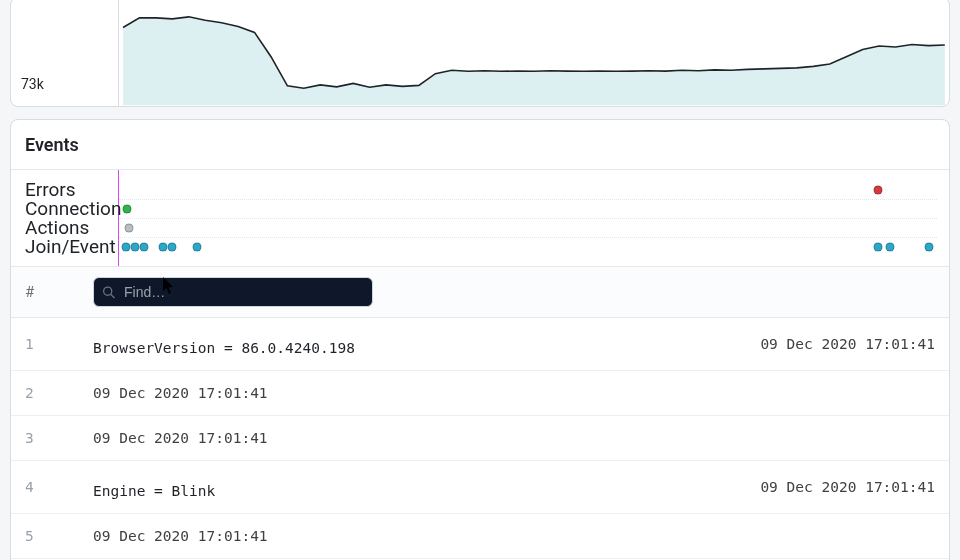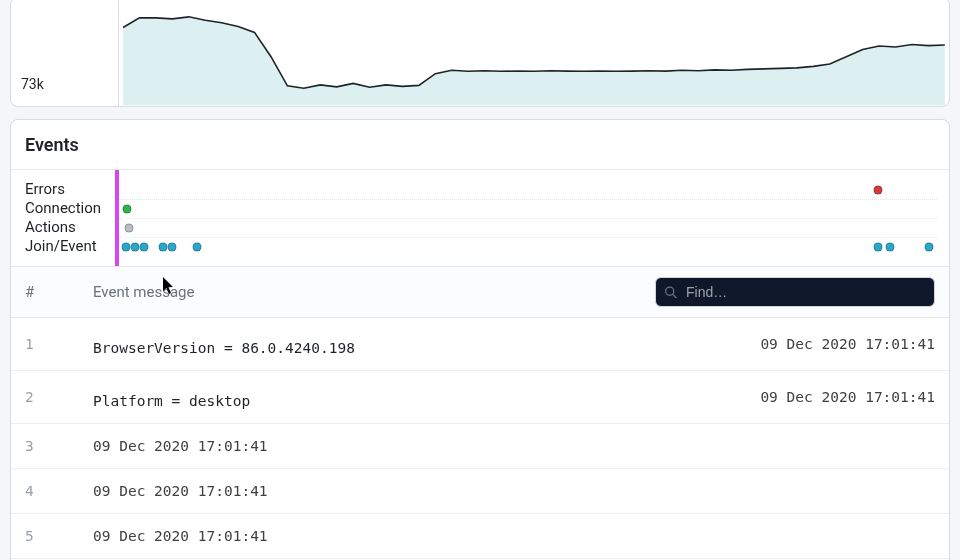--- a/index.html
+++ b/index.html
@@ -48,22 +48,22 @@
     font-size: 18px;
     border-bottom: 1px solid #e5e8eb;
   }
   .lanes {
     display: flex;
     border-bottom: 1px solid #e5e8eb;
   }
   .lane-labels {
     width: 108px;
     padding: 10px 0 10px 14px;
-    border-right: 4px solid #d946ef;
-    font-size: 15px;
+    border-right: 1px solid #d946ef;
+    font-size: 19px;
     line-height: 19px;
   }
   .lane-labels div { white-space: nowrap; }
   .lane-tracks {
     flex: 1;
     position: relative;
   }
   .track {
     position: absolute;
     left: 0; right: 12px;
@@ -200,47 +200,46 @@
           <span class="dot" style="left: 9.5%; background: rgb(42, 167, 201);"></span>
           <span class="dot" style="left: 92.8%; background: rgb(42, 167, 201);"></span>
           <span class="dot" style="left: 94.2%; background: rgb(42, 167, 201);"></span>
           <span class="dot" style="left: 99%; background: rgb(42, 167, 201);"></span>
         </div>
       </div>
   </div>
 
   <div class="table-head">
     <div class="col-idx">#</div>
-    <div class="col-msg-head">Event message</div>
     <div class="find-wrap">
       <svg class="mag" viewBox="0 0 16 16">
         <circle cx="7" cy="7" r="5" fill="none" stroke="currentColor" stroke-width="1.6"></circle>
         <line x1="11" y1="11" x2="15" y2="15" stroke="currentColor" stroke-width="1.6" stroke-linecap="round"></line>
       </svg>
       <input type="text" placeholder="Find…" style="">
     </div>
   </div>
 
   <div id="rows">
       <div class="row">
         <div class="idx">1</div>
         <div class="msg">BrowserVersion = 86.0.4240.198</div>
         <div class="ts">09 Dec 2020 17:01:41</div>
       </div>
       <div class="row">
         <div class="idx">2</div>
-        <div class="msg">Platform = desktop</div>
         <div class="ts">09 Dec 2020 17:01:41</div>
       </div>
       <div class="row">
         <div class="idx">3</div>
         <div class="ts">09 Dec 2020 17:01:41</div>
       </div>
       <div class="row">
         <div class="idx">4</div>
+        <div class="msg">Engine = Blink</div>
         <div class="ts">09 Dec 2020 17:01:41</div>
       </div>
       <div class="row">
         <div class="idx">5</div>
         <div class="ts">09 Dec 2020 17:01:41</div>
       </div>
       <div class="row">
         <div class="idx">6</div>
         <div class="msg">deviceMemory = 8</div>
         <div class="ts">09 Dec 2020 17:01:41</div>

